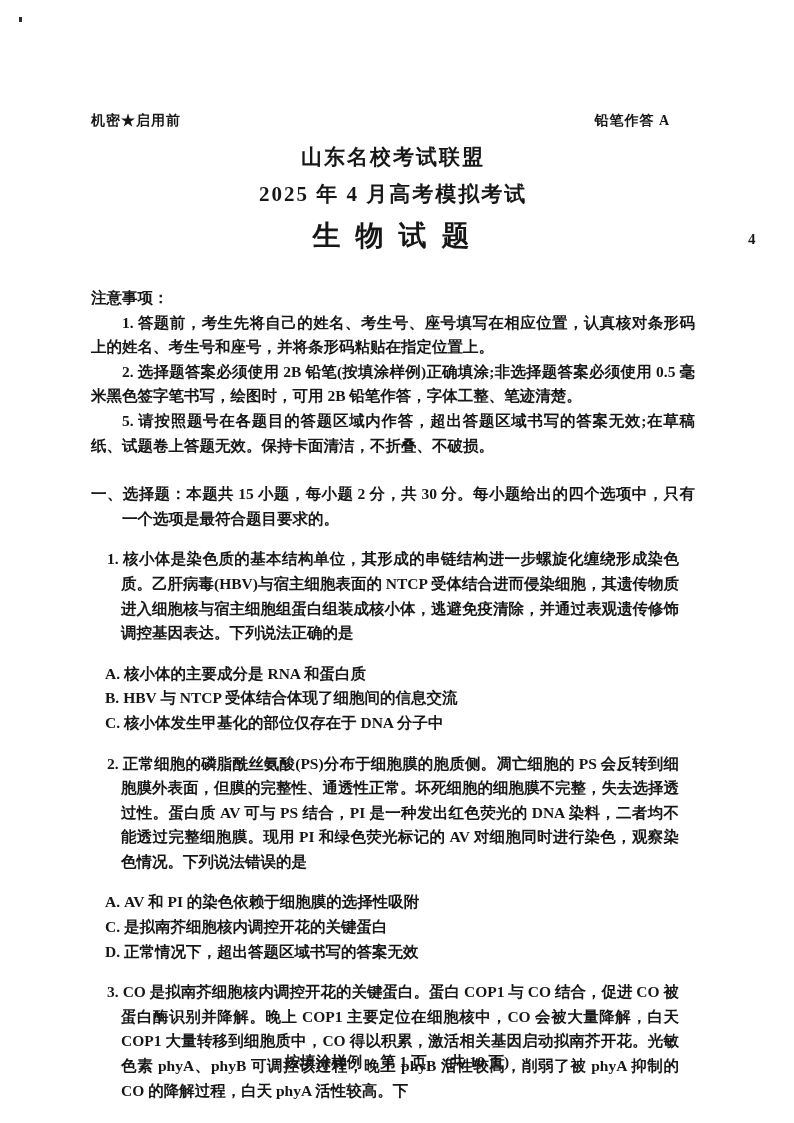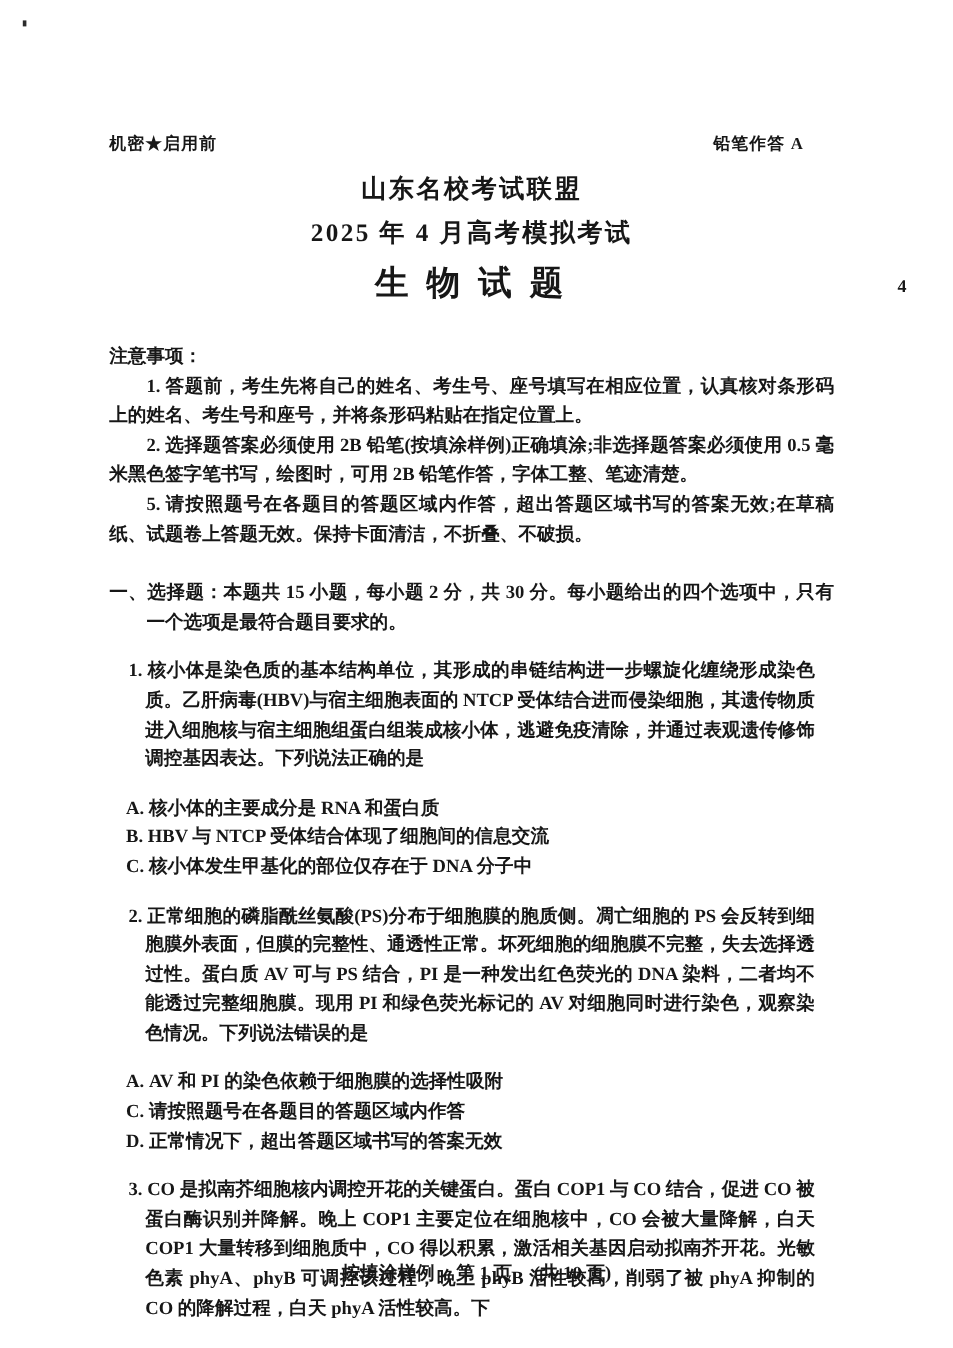--- a/index.html
+++ b/index.html
@@ -88,21 +88,21 @@
     <div class="question">
       <p class="stem"><span class="q-num">1.</span><span>核小体是染色质的基本结构单位，其形成的串链结构进一步螺旋化缠绕形成染色质。乙肝病毒(HBV)与宿主细胞表面的 NTCP 受体结合进而侵染细胞，其遗传物质进入细胞核与宿主细胞组蛋白组装成核小体，逃避免疫清除，并通过表观遗传修饰调控基因表达。下列说法正确的是</span></p>
       <p class="option"><span class="opt-label">A.</span><span>核小体的主要成分是 RNA 和蛋白质</span></p>
       <p class="option"><span class="opt-label">B.</span><span>HBV 与 NTCP 受体结合体现了细胞间的信息交流</span></p>
       <p class="option"><span class="opt-label">C.</span><span>核小体发生甲基化的部位仅存在于 DNA 分子中</span></p>
     </div>
 
     <div class="question">
       <p class="stem"><span class="q-num">2.</span><span>正常细胞的磷脂酰丝氨酸(PS)分布于细胞膜的胞质侧。凋亡细胞的 PS 会反转到细胞膜外表面，但膜的完整性、通透性正常。坏死细胞的细胞膜不完整，失去选择透过性。蛋白质 AV 可与 PS 结合，PI 是一种发出红色荧光的 DNA 染料，二者均不能透过完整细胞膜。现用 PI 和绿色荧光标记的 AV 对细胞同时进行染色，观察染色情况。下列说法错误的是</span></p>
       <p class="option"><span class="opt-label">A.</span><span>AV 和 PI 的染色依赖于细胞膜的选择性吸附</span></p>
-      <p class="option"><span class="opt-label">C.</span><span>请按照题号在各题目的答题区域内作答</span></p>
+      <p class="option"><span class="opt-label">C.</span><span>是拟南芥细胞核内调控开花的关键蛋白</span></p>
       <p class="option"><span class="opt-label">D.</span><span>正常情况下，超出答题区域书写的答案无效</span></p>
     </div>
 
     <div class="question">
       <p class="stem"><span class="q-num">3.</span><span>CO 是拟南芥细胞核内调控开花的关键蛋白。蛋白 COP1 与 CO 结合，促进 CO 被蛋白酶识别并降解。晚上 COP1 主要定位在细胞核中，CO 会被大量降解，白天 COP1 大量转移到细胞质中，CO 得以积累，激活相关基因启动拟南芥开花。光敏色素 phyA、phyB 可调控该过程，晚上 phyB 活性较高，削弱了被 phyA 抑制的 CO 的降解过程，白天 phyA 活性较高。下</span></p>
     </div>
 
   </div>
 
   <div class="footer">

